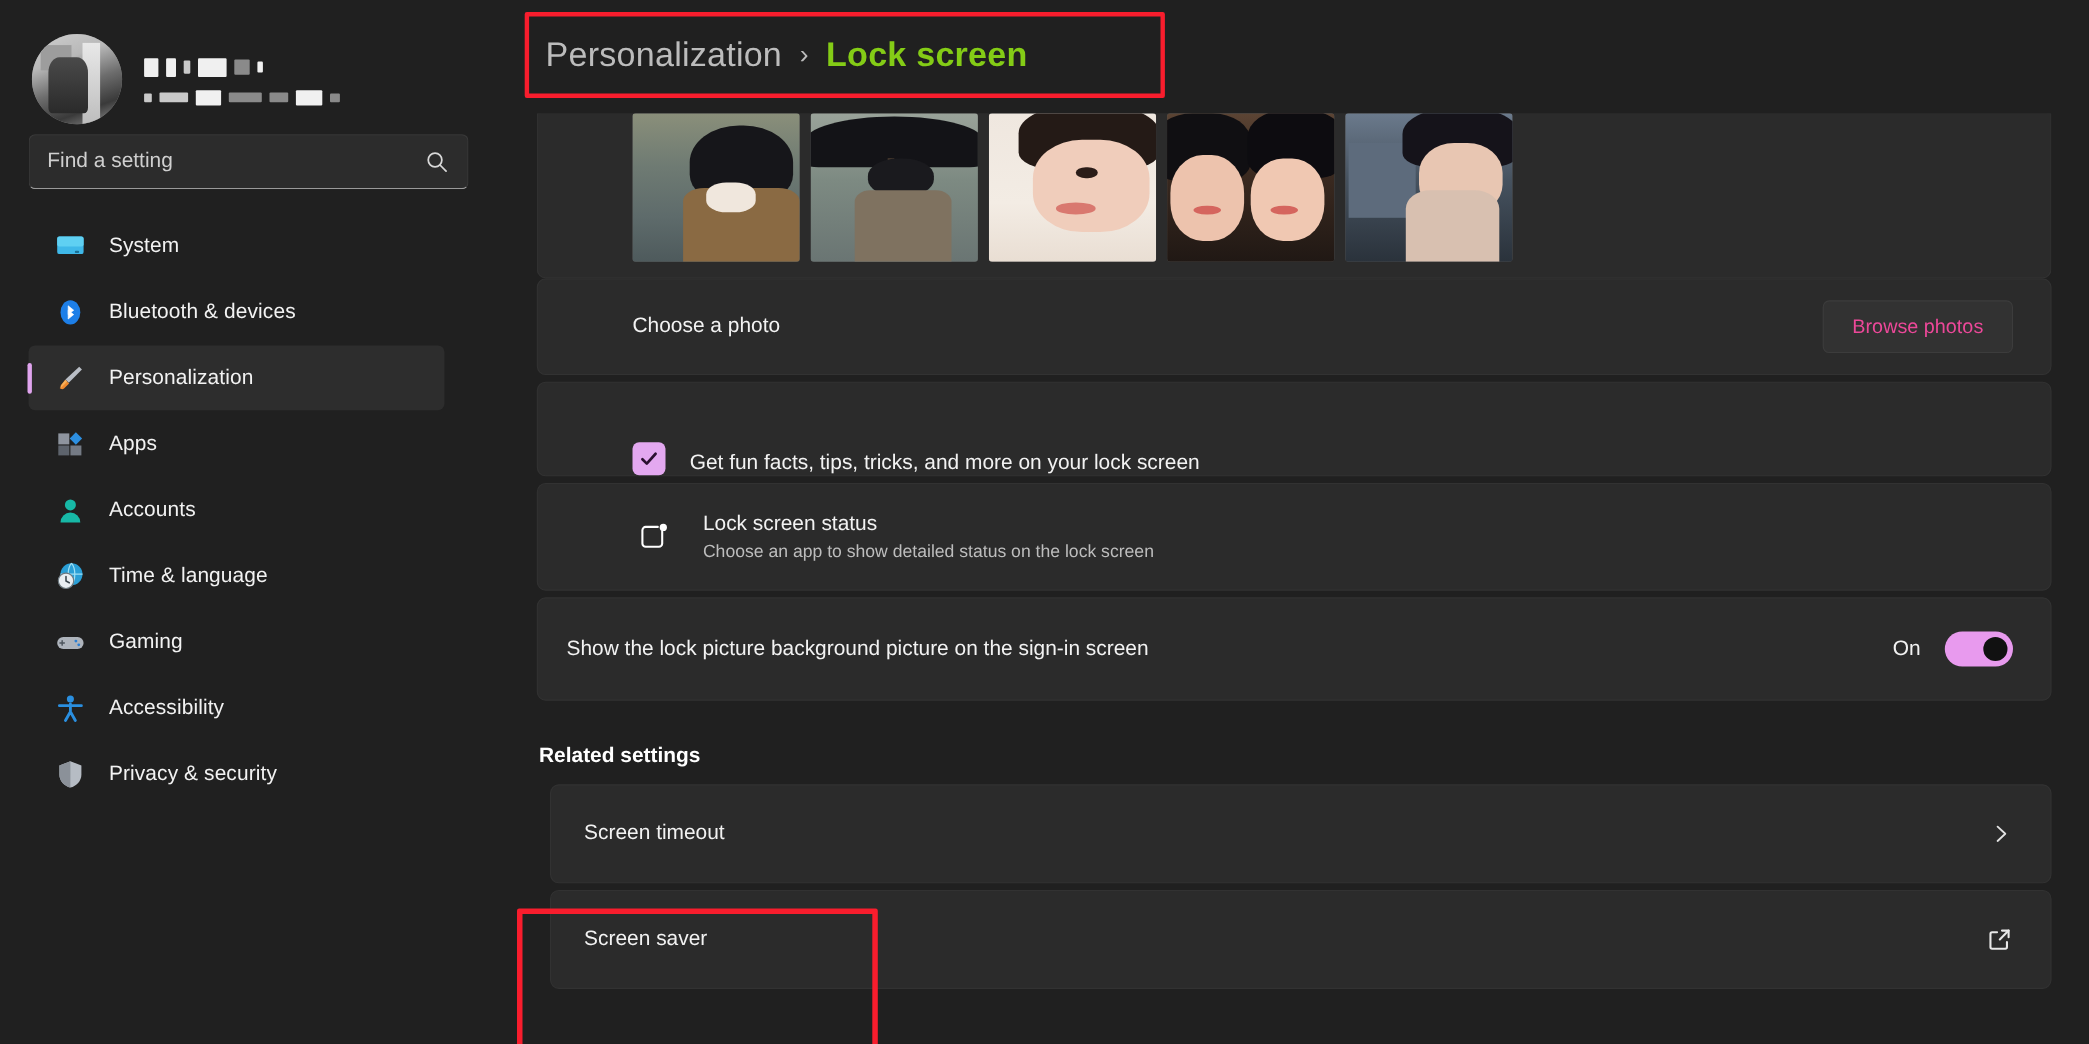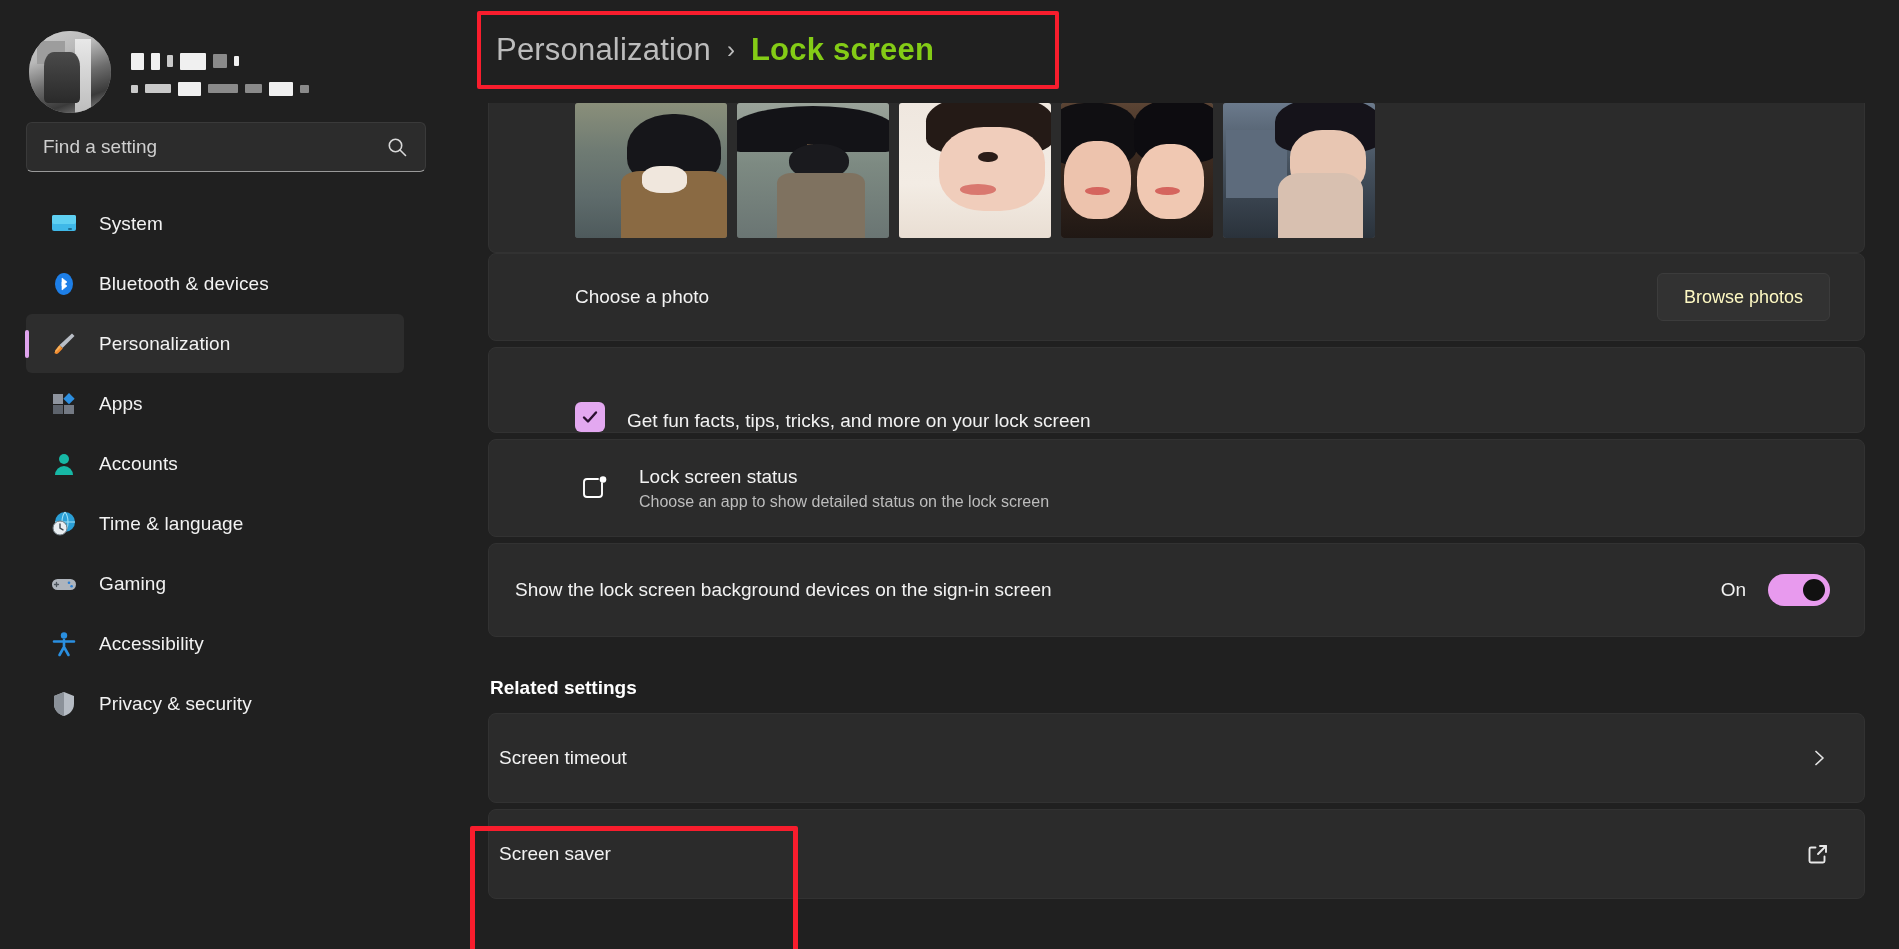--- a/index.html
+++ b/index.html
@@ -114,21 +114,21 @@
     display: flex; align-items: center; justify-content: space-between;
     padding: 0 34px 0 86px; min-height: 86px;
   }
   .row-left { display: flex; align-items: center; gap: 26px; }
   .row-title { font-size: 19px; color: #f2f2f2; }
   .row-sub { font-size: 16px; color: #bdbdbd; margin-top: 5px; }
   .row-text-col { display: flex; flex-direction: column; }
 
   .btn {
     background: #323232; border: 1px solid #3c3c3c; border-radius: 6px;
-    color: #fef9c3; font-size: 18px; font-family: "Liberation Sans", sans-serif;
+    color: #ec4899; font-size: 18px; font-family: "Liberation Sans", sans-serif;
     height: 48px; padding: 0 26px; cursor: default;
   }
 
   .checkrow { padding-left: 86px; min-height: 84px; display:flex; align-items:flex-end; gap: 22px; }
   .checkbox {
     width: 30px; height: 30px; border-radius: 6px; background: #e3a8f0;
     display: flex; align-items: center; justify-content: center; flex:0 0 30px;
   }
   .checkbox svg { width: 20px; height: 20px; }
   .check-label { font-size: 19px; color: #f2f2f2; }
@@ -155,22 +155,22 @@
   }
   .toggle .knob {
     position: absolute; right: 5px; top: 50%; transform: translateY(-50%);
     width: 22px; height: 22px; border-radius: 50%; background: #111111;
   }
 
   .section-head { font-size: 19px; font-weight: 700; color: #ffffff; margin: 40px 0 14px 2px; }
 
   .related-row {
     display: flex; align-items: center; justify-content: space-between;
-    padding: 0 34px 0 10px; min-height: 90px;
-    background: #2b2b2b; border: 1px solid #323232; border-radius: 8px;
+    padding: 0 34px 0 30px; min-height: 90px;
+    background: #2b2b2b; border: 1px solid #323232; border-radius: 8px; margin-left: 12px;
   }
   .related-row + .related-row { margin-top: 6px; }
   .related-title { font-size: 19px; color: #f2f2f2; }
   .ext-icon { width: 24px; height: 24px; color: #e8e8e8; }
   .chev-right { width: 22px; height: 22px; color: #e2e2e2; }
 
   .annot-screensaver {
     position: absolute; left: 470px; top: 826px; width: 328px; height: 130px;
     border: 5px solid #f81d2d; border-radius: 2px; pointer-events: none; z-index: 50;
   }
@@ -411,21 +411,21 @@
             <span class="row-text-col">
               <span class="row-title">Lock screen status</span>
               <span class="row-sub">Choose an app to show detailed status on the lock screen</span>
             </span>
           </div>
         </div>
       </div>
 
       <div class="card">
         <div class="row" style="padding-left:26px; min-height:92px;">
-          <span class="row-title">Show the lock screen background devices on the sign-in screen</span>
+          <span class="row-title">Show the lock picture background picture on the sign-in screen</span>
           <div class="toggle-wrap">
             <span class="toggle-state">On</span>
             <span class="toggle">
                 <span class="knob"></span>
               </span>
           </div>
         </div>
       </div>
 
       <div class="section-head">Related settings</div>

